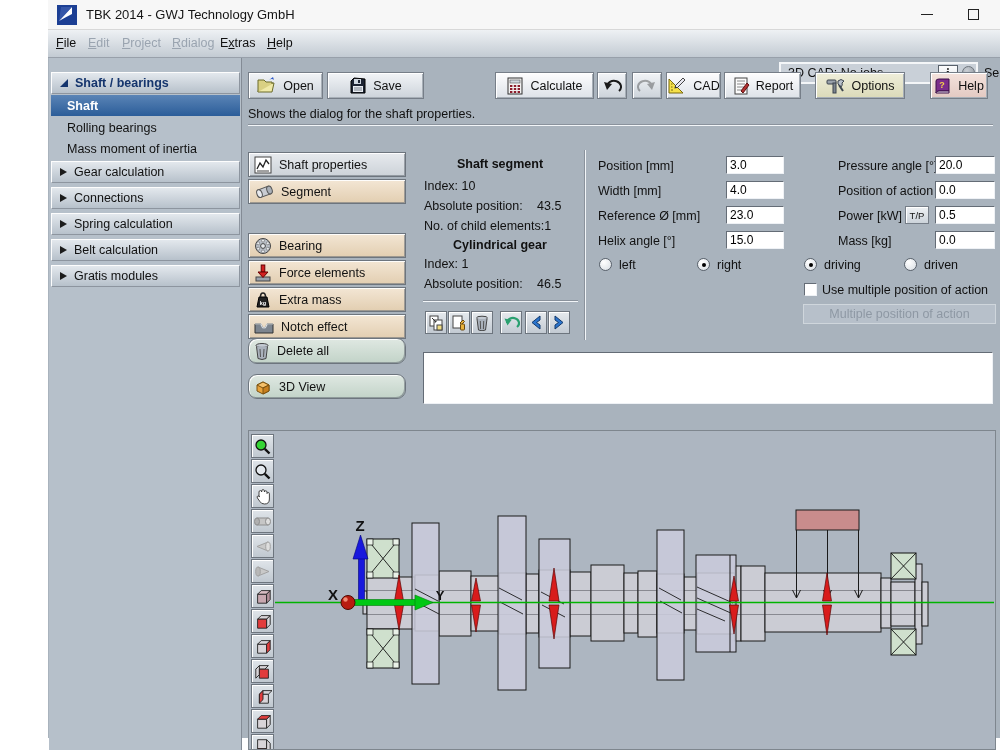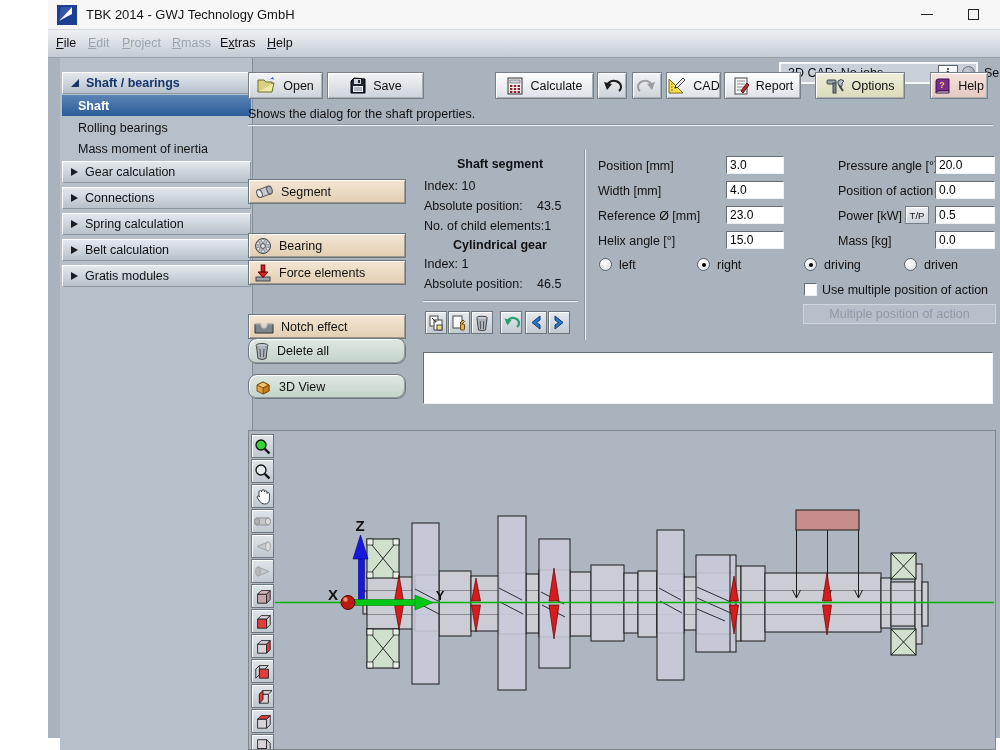--- a/index.html
+++ b/index.html
@@ -28,21 +28,21 @@
   .ibtn { position:absolute; left:157px; top:1px; width:20px; height:16px; background:linear-gradient(#fdfdfd,#dfe3e8);
     border:1px solid #5a626c; font:bold 12px "Liberation Serif", serif; text-align:center; line-height:15px; }
   .led { border-radius:50%; display:inline-block; }
   .led-gray { position:absolute; left:181px; top:2px; width:13px; height:13px;
     background:radial-gradient(circle at 35% 30%, #c9ced4, #8e959d); border:1px solid #6d747c; }
   .server-label { position:absolute; left:936px; top:36px; font-size:12.5px; }
   .led-red { position:absolute; left:972px; top:33px; width:17px; height:16px;
     background:radial-gradient(circle at 35% 30%, #ef8a62, #b5371c 60%, #7c1505); border:1px solid #5e1206; }
 
   
-  .sidebar { position:absolute; left:12px; top:58px; width:193px; height:692px; background:#b6c0ca; border-right:1px solid #838b95; }
+  .sidebar { position:absolute; left:1px; top:58px; width:193px; height:692px; background:#b6c0ca; border-right:1px solid #838b95; }
   .sb-header { position:absolute; left:2px; width:189px; height:22px; background:linear-gradient(#e3e8ed,#b7c1cb);
     border-top:1px solid #fdfdfd; border-left:1px solid #fdfdfd; border-bottom:1px solid #8d959f; border-right:1px solid #8d959f;
     display:flex; align-items:center; gap:7px; padding-left:8px; font-size:12.5px; }
   .sb-header.first { color:#15356d; font-weight:bold; }
   .tri-open { width:0; height:0; border-left:8px solid transparent; border-bottom:8px solid #15356d; }
   .tri-closed { width:0; height:0; border-left:7px solid #1c1c1c; border-top:4.5px solid transparent; border-bottom:4.5px solid transparent; }
   .sb-item { position:absolute; left:2px; width:189px; height:21px; display:flex; align-items:center; padding-left:16px; font-size:12.5px; }
   .sb-item.selected { background:linear-gradient(#5a84b6,#2b5d99); color:#fff; font-weight:bold; }
 
   
@@ -112,21 +112,21 @@
       </div>
     <div class="wctl close">
         <span>×</span>
       </div>
   </div>
 
   <div class="menubar">
     <span class="menu-item" style="left:8px"><span></span><span class="u">F</span><span>ile</span></span>
     <span class="menu-item disabled" style="left:40px"><span></span><span class="u">E</span><span>dit</span></span>
     <span class="menu-item disabled" style="left:74px"><span></span><span class="u">P</span><span>roject</span></span>
-    <span class="menu-item disabled" style="left:124px"><span></span><span class="u">R</span><span>mass</span></span>
+    <span class="menu-item disabled" style="left:124px"><span></span><span class="u">R</span><span>dialog</span></span>
     <span class="menu-item" style="left:172px"><span>E</span><span class="u">x</span><span>tras</span></span>
     <span class="menu-item" style="left:219px"><span></span><span class="u">H</span><span>elp</span></span>
 
     <div class="cadbox">
       <span class="cadtext">3D CAD: No jobs</span>
       <span class="ibtn">i</span>
       <span class="led led-gray"></span>
     </div>
     <span class="server-label">Server:</span>
     <span class="led led-red"></span>
@@ -253,20 +253,28 @@
       <path d="M2 4 Q2 2 5 2 L15 2 L15 14 L5 14 Q2 14 2 16 Z" fill="#7b2d8b" stroke="#3c1048"></path>
       <path d="M2 16 Q2 14 5 14 L15 14 L15 16 Z" fill="#e8e0ee" stroke="#3c1048"></path>
       <text x="8" y="11" font-size="9" font-weight="bold" fill="#f5d04a" text-anchor="middle">?</text>
     </svg>
     <span>Help</span>
   </div>
 
   <span class="statusline">Shows the dialog for the shaft properties.</span>
   <div class="hgroove" style="left:200px;top:124px;width:745px"></div>
 
+  <div class="ebtn gray1" style="top:152px">
+    <svg width="18" height="18" viewBox="0 0 18 18">
+      <rect x="1" y="1" width="16" height="16" fill="#fff" stroke="#444"></rect>
+      <polyline points="3,13 6,7 9,11 12,4 15,8" fill="none" stroke="#222" stroke-width="1.3"></polyline>
+      <line x1="3" y1="15" x2="15" y2="15" stroke="#444"></line>
+    </svg>
+    <span>Shaft properties</span>
+  </div>
   <div class="ebtn tan" style="top:179px">
     <svg width="20" height="16" viewBox="0 0 20 16">
       <rect x="5" y="4" width="11" height="8" transform="rotate(-20 10 8)" fill="#c9ccd2" stroke="#555"></rect>
       <ellipse cx="5.5" cy="9.6" rx="2.6" ry="4" transform="rotate(-20 5.5 9.6)" fill="#e8eaee" stroke="#555"></ellipse>
       <ellipse cx="15.5" cy="6" rx="2.6" ry="4" transform="rotate(-20 15.5 6)" fill="#aab0b8" stroke="#555"></ellipse>
     </svg>
     <span>Segment</span>
   </div>
   <div class="ebtn tan" style="top:233px">
     <svg width="18" height="18" viewBox="0 0 18 18">
@@ -283,20 +291,28 @@
     </svg>
     <span>Bearing</span>
   </div>
   <div class="ebtn tan" style="top:260px">
     <svg width="18" height="18" viewBox="0 0 18 18">
       <rect x="2" y="13" width="14" height="4" fill="#9aa2ac" stroke="#444"></rect>
       <rect x="7.2" y="1" width="3.6" height="7" fill="#d42020" stroke="#600"></rect>
       <polygon points="4,8 14,8 9,13.5" fill="#d42020" stroke="#600"></polygon>
     </svg>
     <span>Force elements</span>
+  </div>
+  <div class="ebtn tan" style="top:287px">
+    <svg width="18" height="18" viewBox="0 0 18 18">
+      <path d="M3 16 L5 6 H13 L15 16 Z" fill="#222" stroke="#000"></path>
+      <path d="M6.5 6 q0 -4 2.5 -4 q2.5 0 2.5 4" fill="none" stroke="#222" stroke-width="1.6"></path>
+      <text x="9" y="13.5" font-size="5.5" fill="#fff" text-anchor="middle" font-weight="bold">kg</text>
+    </svg>
+    <span>Extra mass</span>
   </div>
   <div class="ebtn tan" style="top:314px">
     <svg width="20" height="14" viewBox="0 0 20 14">
       <path d="M1 13 V4 H7 Q8 8 10 8 Q12 8 13 4 H19 V13 Z" fill="#7d858f" stroke="#333"></path>
       <path d="M1 4 H7 Q8 8 10 8 Q12 8 13 4 H19" fill="none" stroke="#d8dde2" stroke-width="1.2"></path>
     </svg>
     <span>Notch effect</span>
   </div>
   <div class="ebtn greenish" style="top:338px;height:26px">
     <svg width="16" height="18" viewBox="0 0 16 18">

